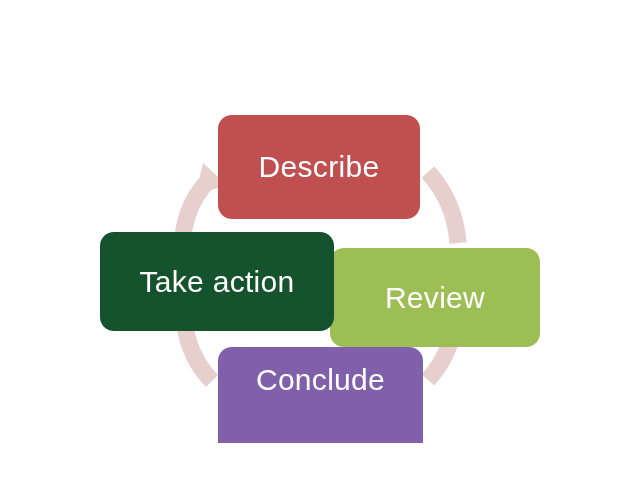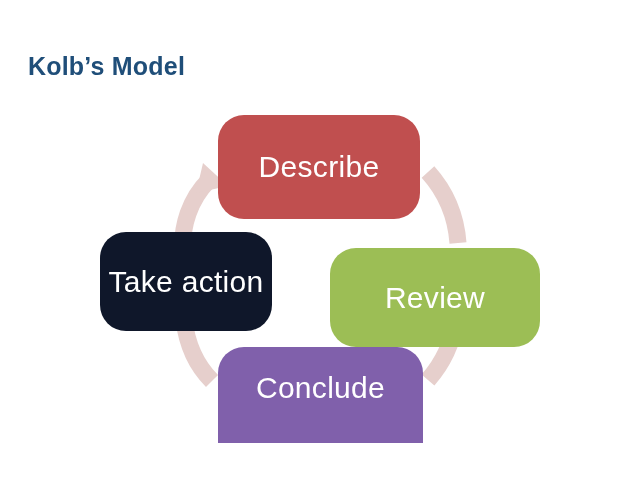--- a/index.html
+++ b/index.html
@@ -51,21 +51,21 @@
     top: 0;
     width: 638px;
     height: 479px;
   }
 
   .node-box {
     position: absolute;
     display: flex;
     align-items: center;
     justify-content: center;
-    border-radius: 26px;
+    border-radius: 14px;
     color: #ffffff;
     font-size: 30px;
     font-weight: normal;
     letter-spacing: 0.3px;
     white-space: nowrap;
     font-family: "Liberation Sans", sans-serif;
     box-sizing: border-box;
   }
 
   #node-describe {
@@ -81,47 +81,46 @@
     top: 232px;
     width: 210px;
     height: 99px;
     background: #9CBE55;
     margin-top: 16px;
   }
 
   #node-take-action {
     left: 100px;
     top: 232px;
-    width: 172px;
+    width: 234px;
     height: 99px;
-    background: #0f172a;
+    background: #14532d;
   }
 
   #node-conclude {
     left: 218px;
     top: 347px;
     width: 205px;
     height: 96px;
     background: #8060AB;
     border-bottom-left-radius: 0;
     border-bottom-right-radius: 0;
     align-items: flex-start;
-    padding-top: 24px;
+    padding-top: 16px;
   }
 
   .node-label {
     pointer-events: none;
   }
 </style>
 </head>
 <body>
 
 <div id="slide">
 
-  <div id="slide-title">Kolb’s Model</div>
 
   <div id="cycle-diagram">
 
     <svg id="cycle-arrows" viewBox="0 0 638 479" width="638" height="479" xmlns="http://www.w3.org/2000/svg">
 
       <g>
         <path d="M 183,258
                  C 180,225 191,198 209,180" stroke="#E6CFCC" stroke-width="17" fill="none" stroke-linecap="butt"></path>
         <path d="M 203,163 L 228,186 L 196,193 Z" fill="#E6CFCC"></path>
       </g>

